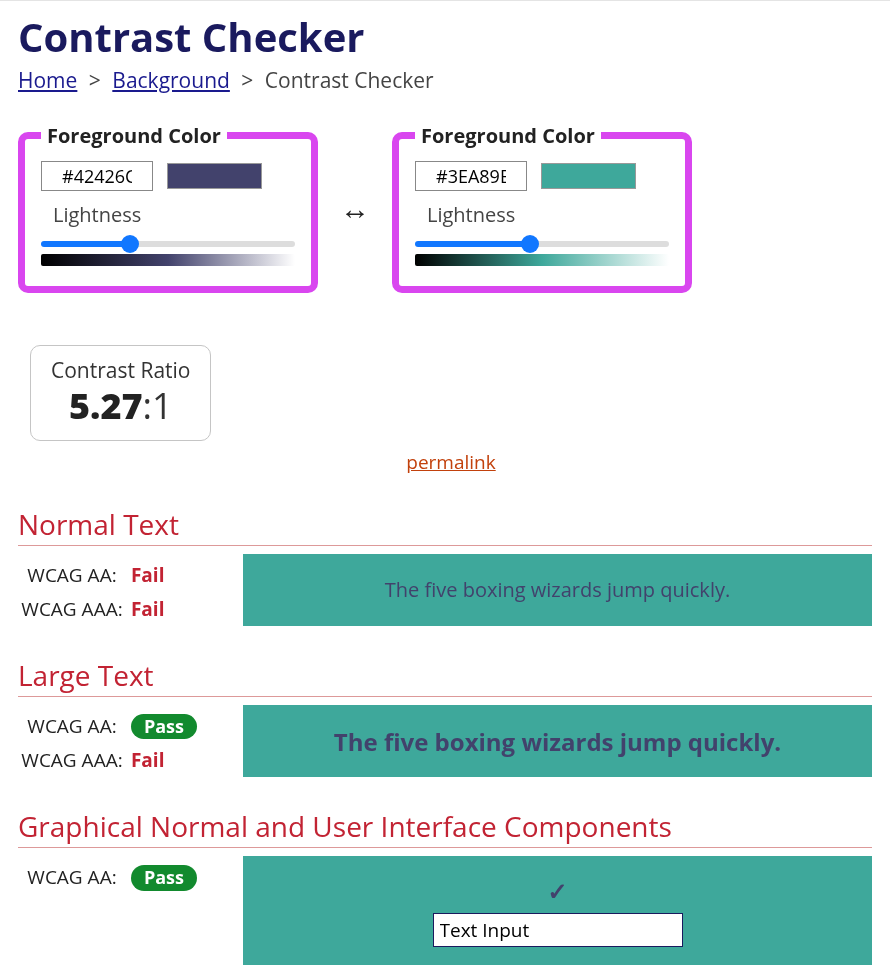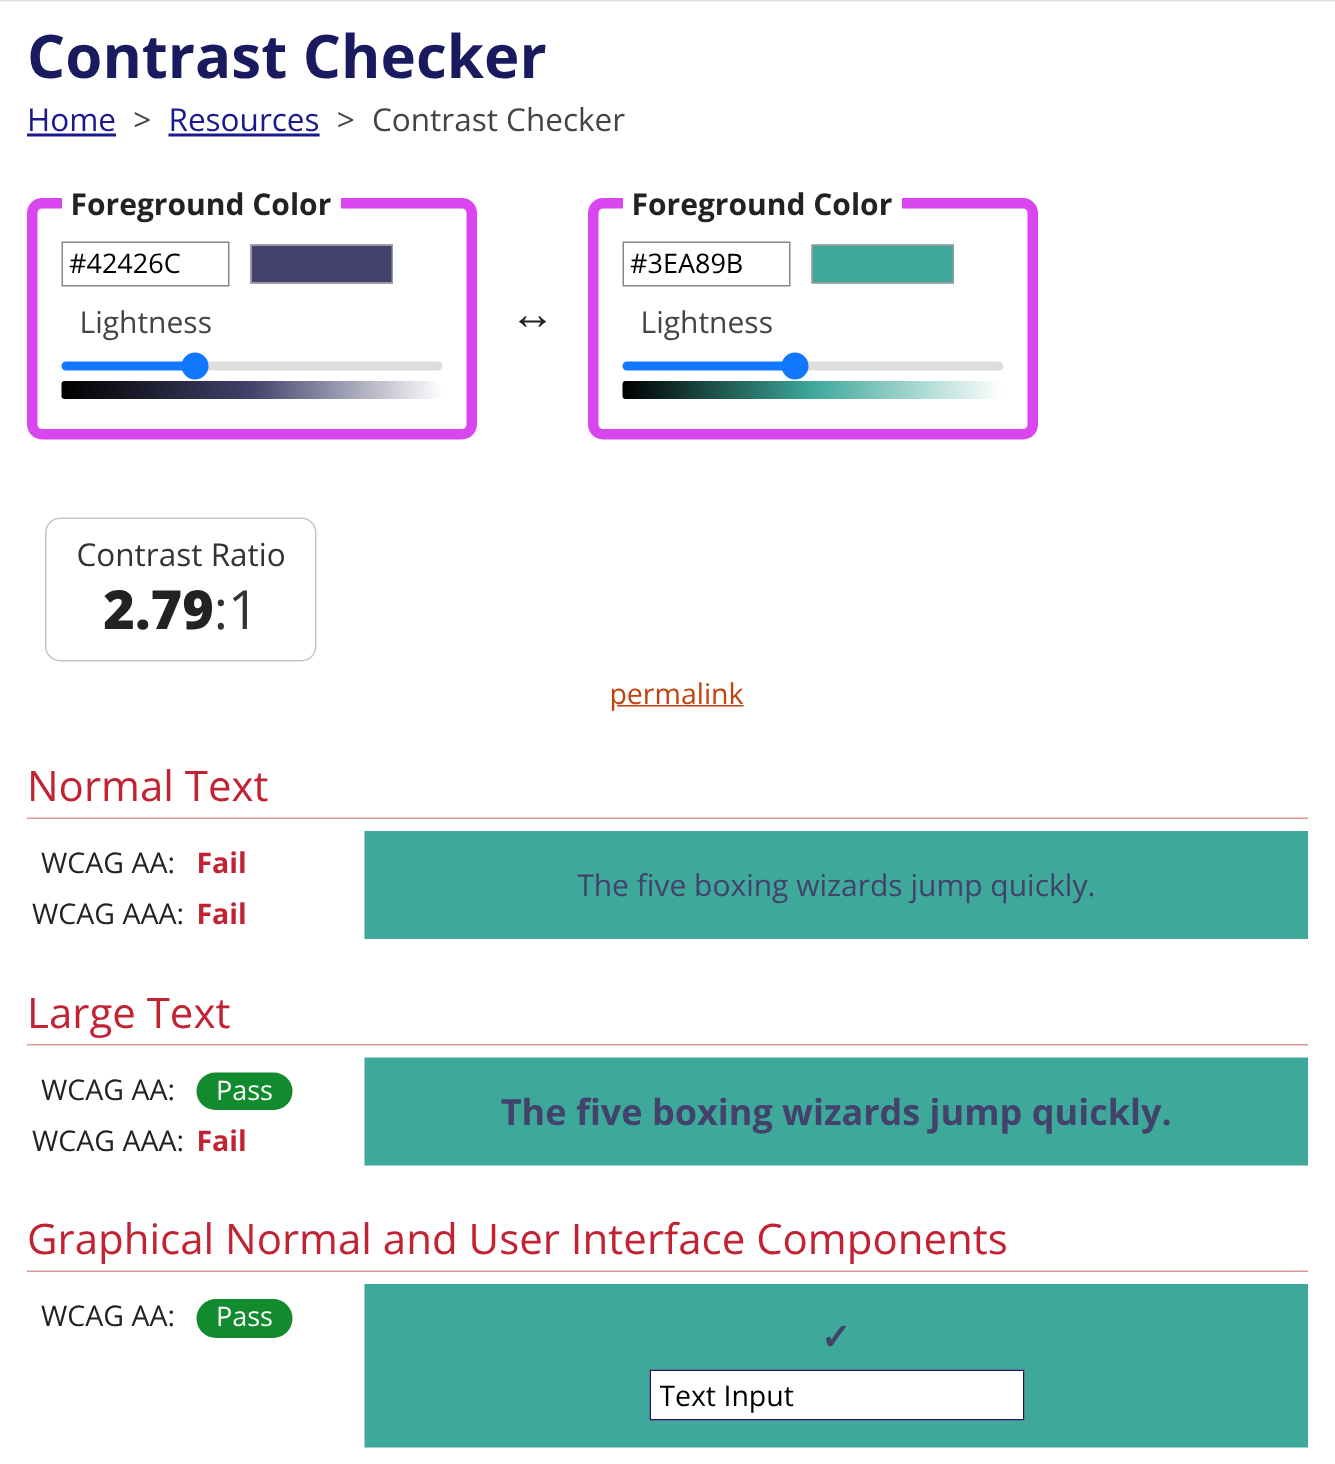--- a/index.html
+++ b/index.html
@@ -48,21 +48,21 @@
   }
   .color-row {
     display: flex;
     align-items: center;
     gap: 14px;
     margin-bottom: 10px;
   }
   .hex-input {
     width: 112px;
     font-size: 18px;
-    padding: 2px 4px;
+    padding: 2px 20px;
     border: 1px solid #888;
     font-family: inherit;
   }
   .swatch {
     width: 95px;
     height: 26px;
     border: 1px solid #999;
     display: inline-block;
   }
   .lightness-label {
@@ -178,21 +178,21 @@
   }
   .result-summary .label { display: inline-block; width: 108px; text-align: center; }
   .fail {
     color: #c22333;
     font-weight: 700;
   }
   .pass {
     display: inline-block;
     background: #128a2e;
     color: #fff;
-    font-weight: 400;
+    font-weight: 700;
     border-radius: 14px;
     padding: 1px 13px;
     font-size: 18px;
     line-height: 1.3;
   }
   .sample-box {
     flex: 1;
     min-height: 72px;
     display: flex;
     flex-direction: column;
@@ -223,21 +223,21 @@
   }
 </style>
 </head>
 <body>
 
 <h1 class="page-title">Contrast Checker</h1>
 
 <nav class="breadcrumb">
   <a href="#">Home</a>
   <span class="sep">&gt;</span>
-  <a href="#">Resources</a>
+  <a href="#">Background</a>
   <span class="sep">&gt;</span>
   <span>Contrast Checker</span>
 </nav>
 
 <div class="color-panels">
   <fieldset class="color-box">
     <legend>Foreground Color</legend>
     <div class="color-row">
       <input class="hex-input" value="#42426C" style="">
       <span class="swatch" id="fg-swatch" style="background: rgb(66, 66, 108);"></span>
@@ -262,21 +262,21 @@
       <input type="range" min="0" max="100" class="lightness-slider" id="bg-slider" value="45" style="--fill: 45%;">
       <div class="gradient-bar" id="bg-grad" style="background: linear-gradient(to right, rgb(0, 0, 0), rgb(62, 168, 155), rgb(255, 255, 255));"></div>
     </div>
   </fieldset>
 </div>
 
 <div class="ratio-section">
   <div class="ratio-box">
     <div class="ratio-title">Contrast Ratio</div>
     <div class="ratio-value">
-      <span class="num">2.79</span><span class="one">:1</span>
+      <span class="num">5.27</span><span class="one">:1</span>
     </div>
   </div>
   <div class="permalink">
     <a href="#">permalink</a>
   </div>
 </div>
 
 <h2 class="section-head">Normal Text</h2>
 <div class="result-row">
   <div class="result-summary">

